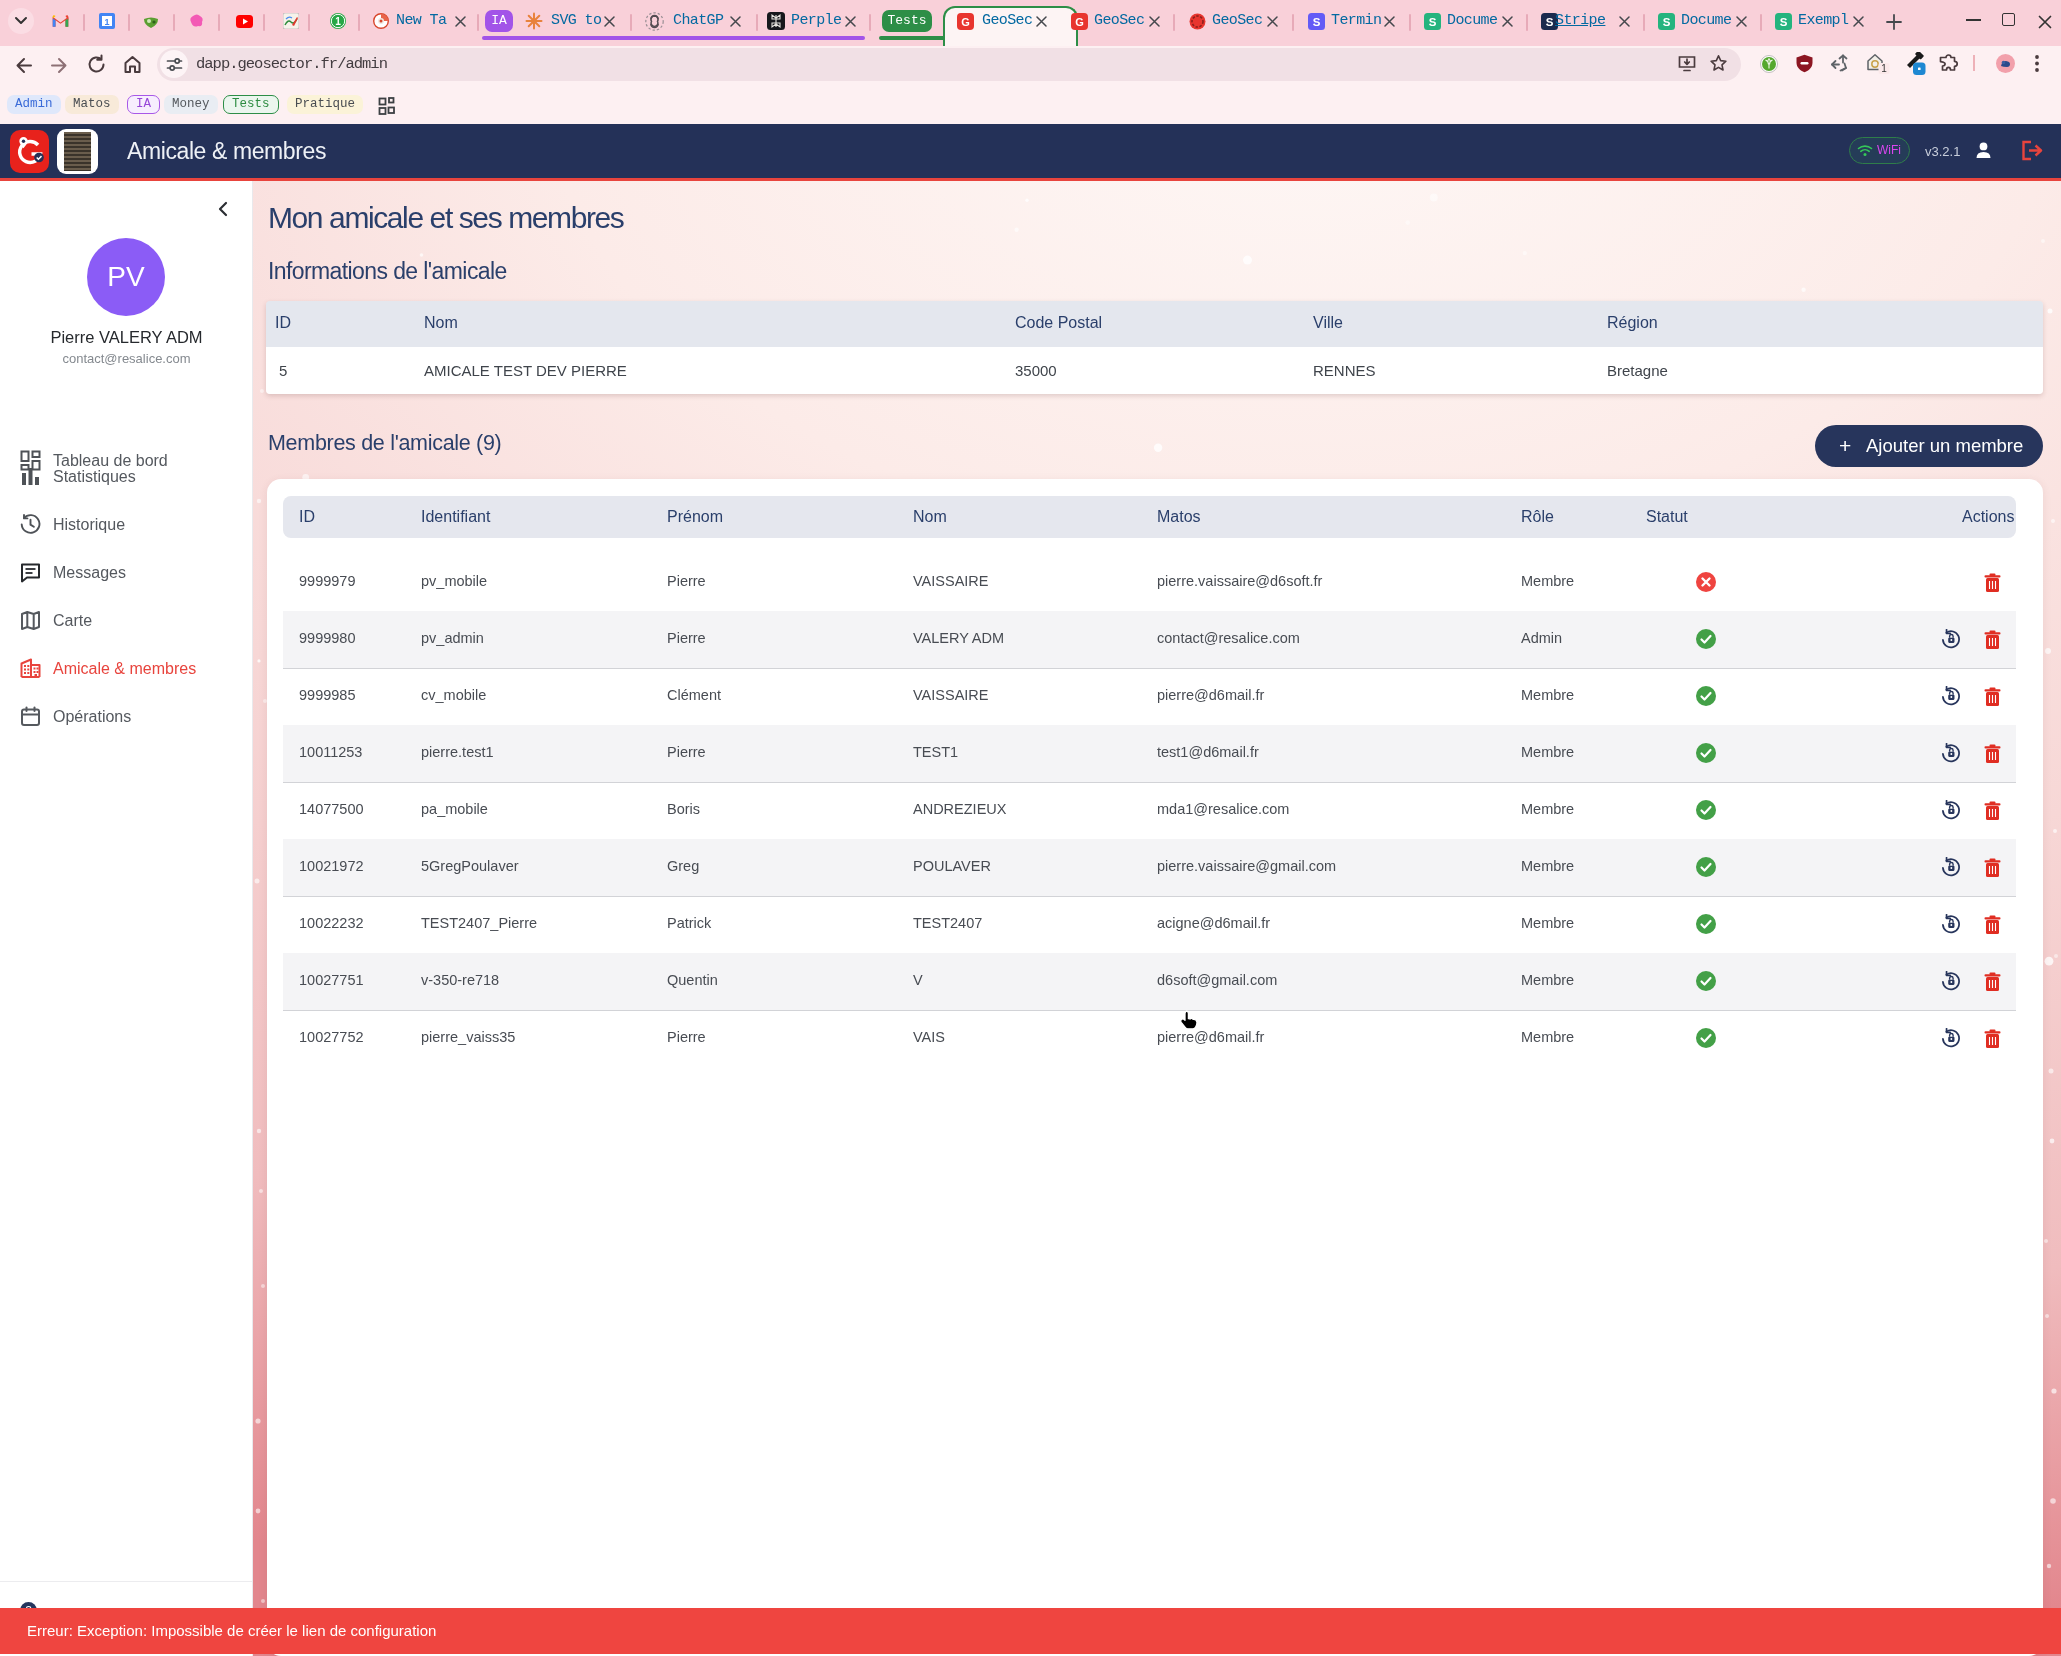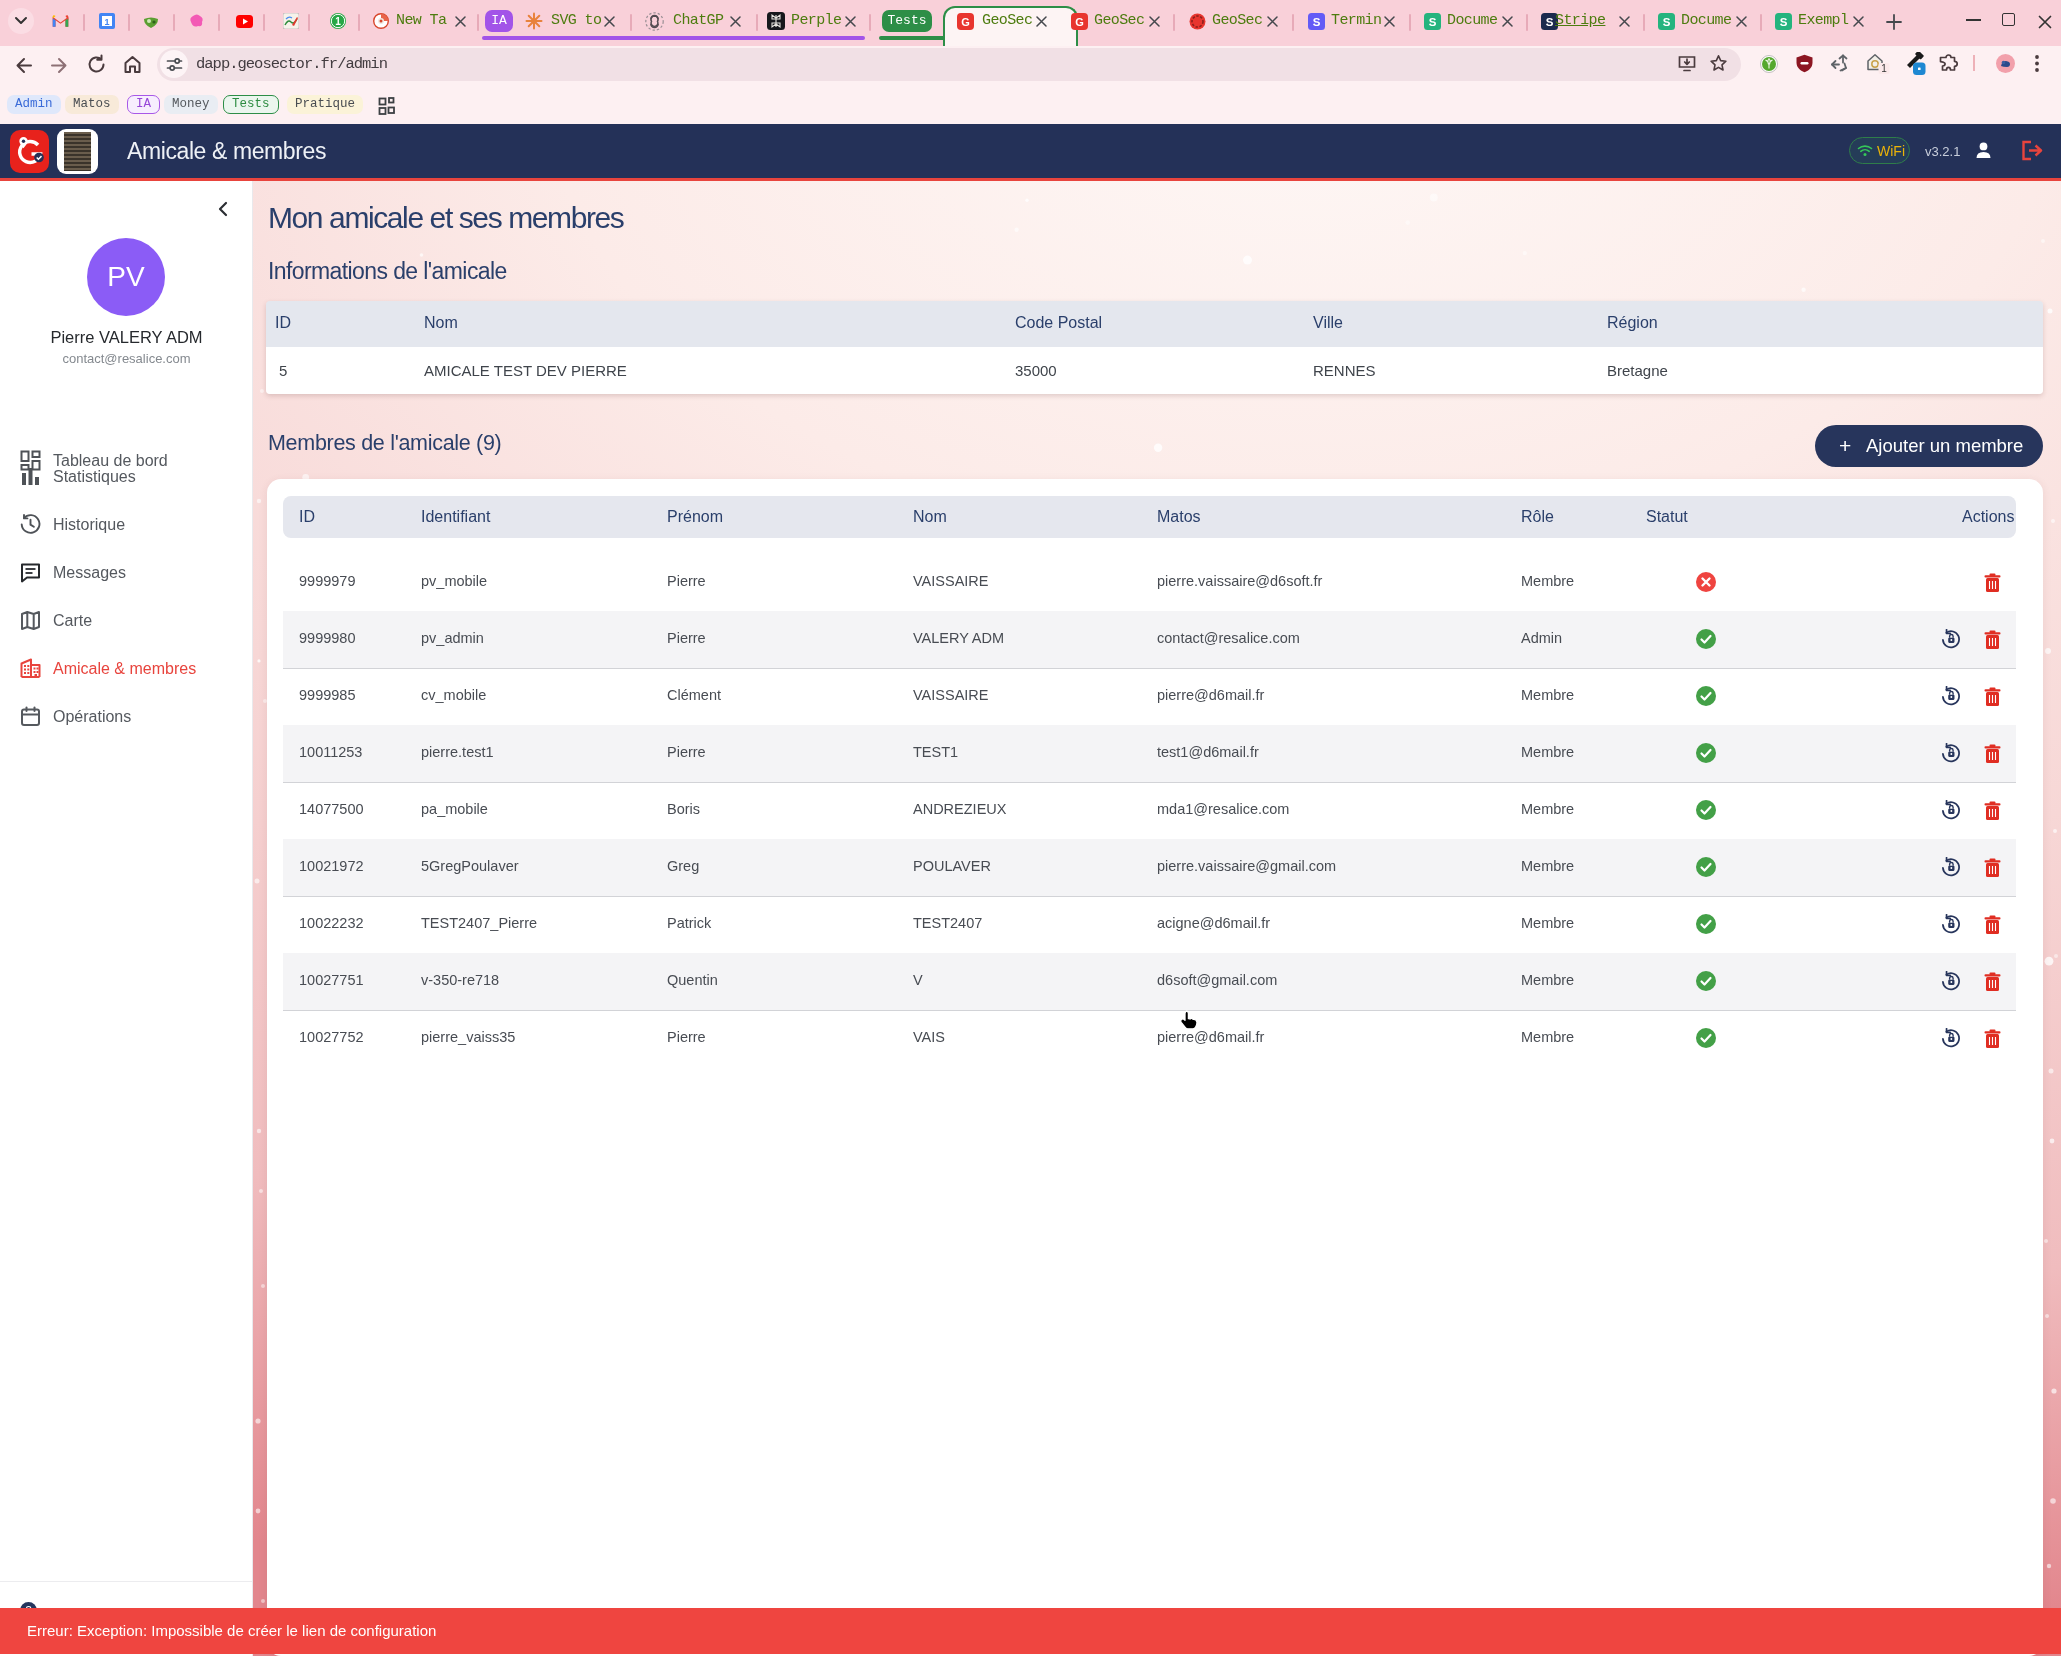--- a/index.html
+++ b/index.html
@@ -5,21 +5,21 @@
 * { margin:0; padding:0; box-sizing:border-box; }
 html,body { width:2061px; height:1656px; overflow:hidden; }
 body { font-family:"Liberation Sans", sans-serif; position:relative; background:#fff; }
 .mono { font-family:"Liberation Mono", monospace; }
 .abs { position:absolute; }
 
 #tabstrip { position:absolute; left:0; top:0; width:2061px; height:46px; background:#f9d0d9; }
 #toolbar { position:absolute; left:0; top:46px; width:2061px; height:45px; background:#fdf0f2; }
 #bookmarks { position:absolute; left:0; top:91px; width:2061px; height:33px; background:#fdf0f2; }
 .tabsep { position:absolute; top:14px; width:2px; height:17px; background:#e7aab8; border-radius:1px; }
-.tabtitle { position:absolute; top:12px; font-family:"Liberation Mono", monospace; font-size:15px; letter-spacing:-0.6px; color:#4d7c0f; white-space:nowrap; overflow:hidden; }
+.tabtitle { position:absolute; top:12px; font-family:"Liberation Mono", monospace; font-size:15px; letter-spacing:-0.6px; color:#0369a1; white-space:nowrap; overflow:hidden; }
 .bkpill { position:absolute; top:4px; height:19px; border-radius:7px; font-family:"Liberation Mono", monospace; font-size:12.5px; line-height:19px; padding:0 8px; }
 
 #appheader { position:absolute; left:0; top:124px; width:2061px; height:54px; background:#243158; }
 #redline { position:absolute; left:0; top:178px; width:2061px; height:3px; background:#e8443d; }
 
 #sidebar { position:absolute; left:0; top:181px; width:253px; height:1475px; background:#ffffff; border-right:1px solid #e9e9ec; }
 .navitem { position:absolute; left:0; width:253px; height:24px; }
 .navlabel { position:absolute; left:53px; top:0; font-size:16px; color:#54585e; line-height:24px; }
 
 #content { position:absolute; left:253px; top:181px; width:1808px; height:1475px;
@@ -356,21 +356,21 @@
   <div class="abs" style="left:127px;top:14px;font-size:23px;letter-spacing:-0.4px;color:#eef1f6;">Amicale &amp; membres</div>
 
   <div class="abs" style="left:1849px;top:13px;width:61px;height:27px;border-radius:14px;border:1.5px solid #2f7d4a;background:rgba(46,160,90,0.10);"></div>
   <svg class="abs" style="left:1857px;top:20px" width="16" height="13" viewBox="0 0 16 13">
       <g fill="none" stroke="#35c759" stroke-width="1.6" stroke-linecap="round">
         <path d="M1.5 4.5 a10 10 0 0 1 13 0"></path>
         <path d="M3.8 7.3 a6.5 6.5 0 0 1 8.4 0"></path>
       </g>
       <circle cx="8" cy="10.6" r="1.5" fill="#35c759"></circle>
     </svg>
-  <div class="abs" style="left:1877px;top:19px;font-size:14px;color:#eab308;">WiFi</div>
+  <div class="abs" style="left:1877px;top:19px;font-size:12px;color:#d946ef;">WiFi</div>
   <div class="abs" style="left:1925px;top:20px;font-size:13px;color:#c8cedb;">v3.2.1</div>
   <svg class="abs" style="left:1974px;top:17px" width="19" height="19" viewBox="0 0 19 19">
       <circle cx="9.5" cy="5.4" r="3.9" fill="#fff"></circle>
       <path d="M2.5 17 q0 -6 7 -6 q7 0 7 6 z" fill="#fff"></path>
     </svg>
   <svg class="abs" style="left:2021px;top:16px" width="23" height="21" viewBox="0 0 23 21">
       <path d="M10 2 H2.5 v17 H10" fill="none" stroke="#e8443d" stroke-width="2.4"></path>
       <path d="M8 10.5 h11 M14.5 5.5 l5.5 5 -5.5 5" fill="none" stroke="#e8443d" stroke-width="2.4" stroke-linejoin="round"></path>
     </svg>
 </div>

